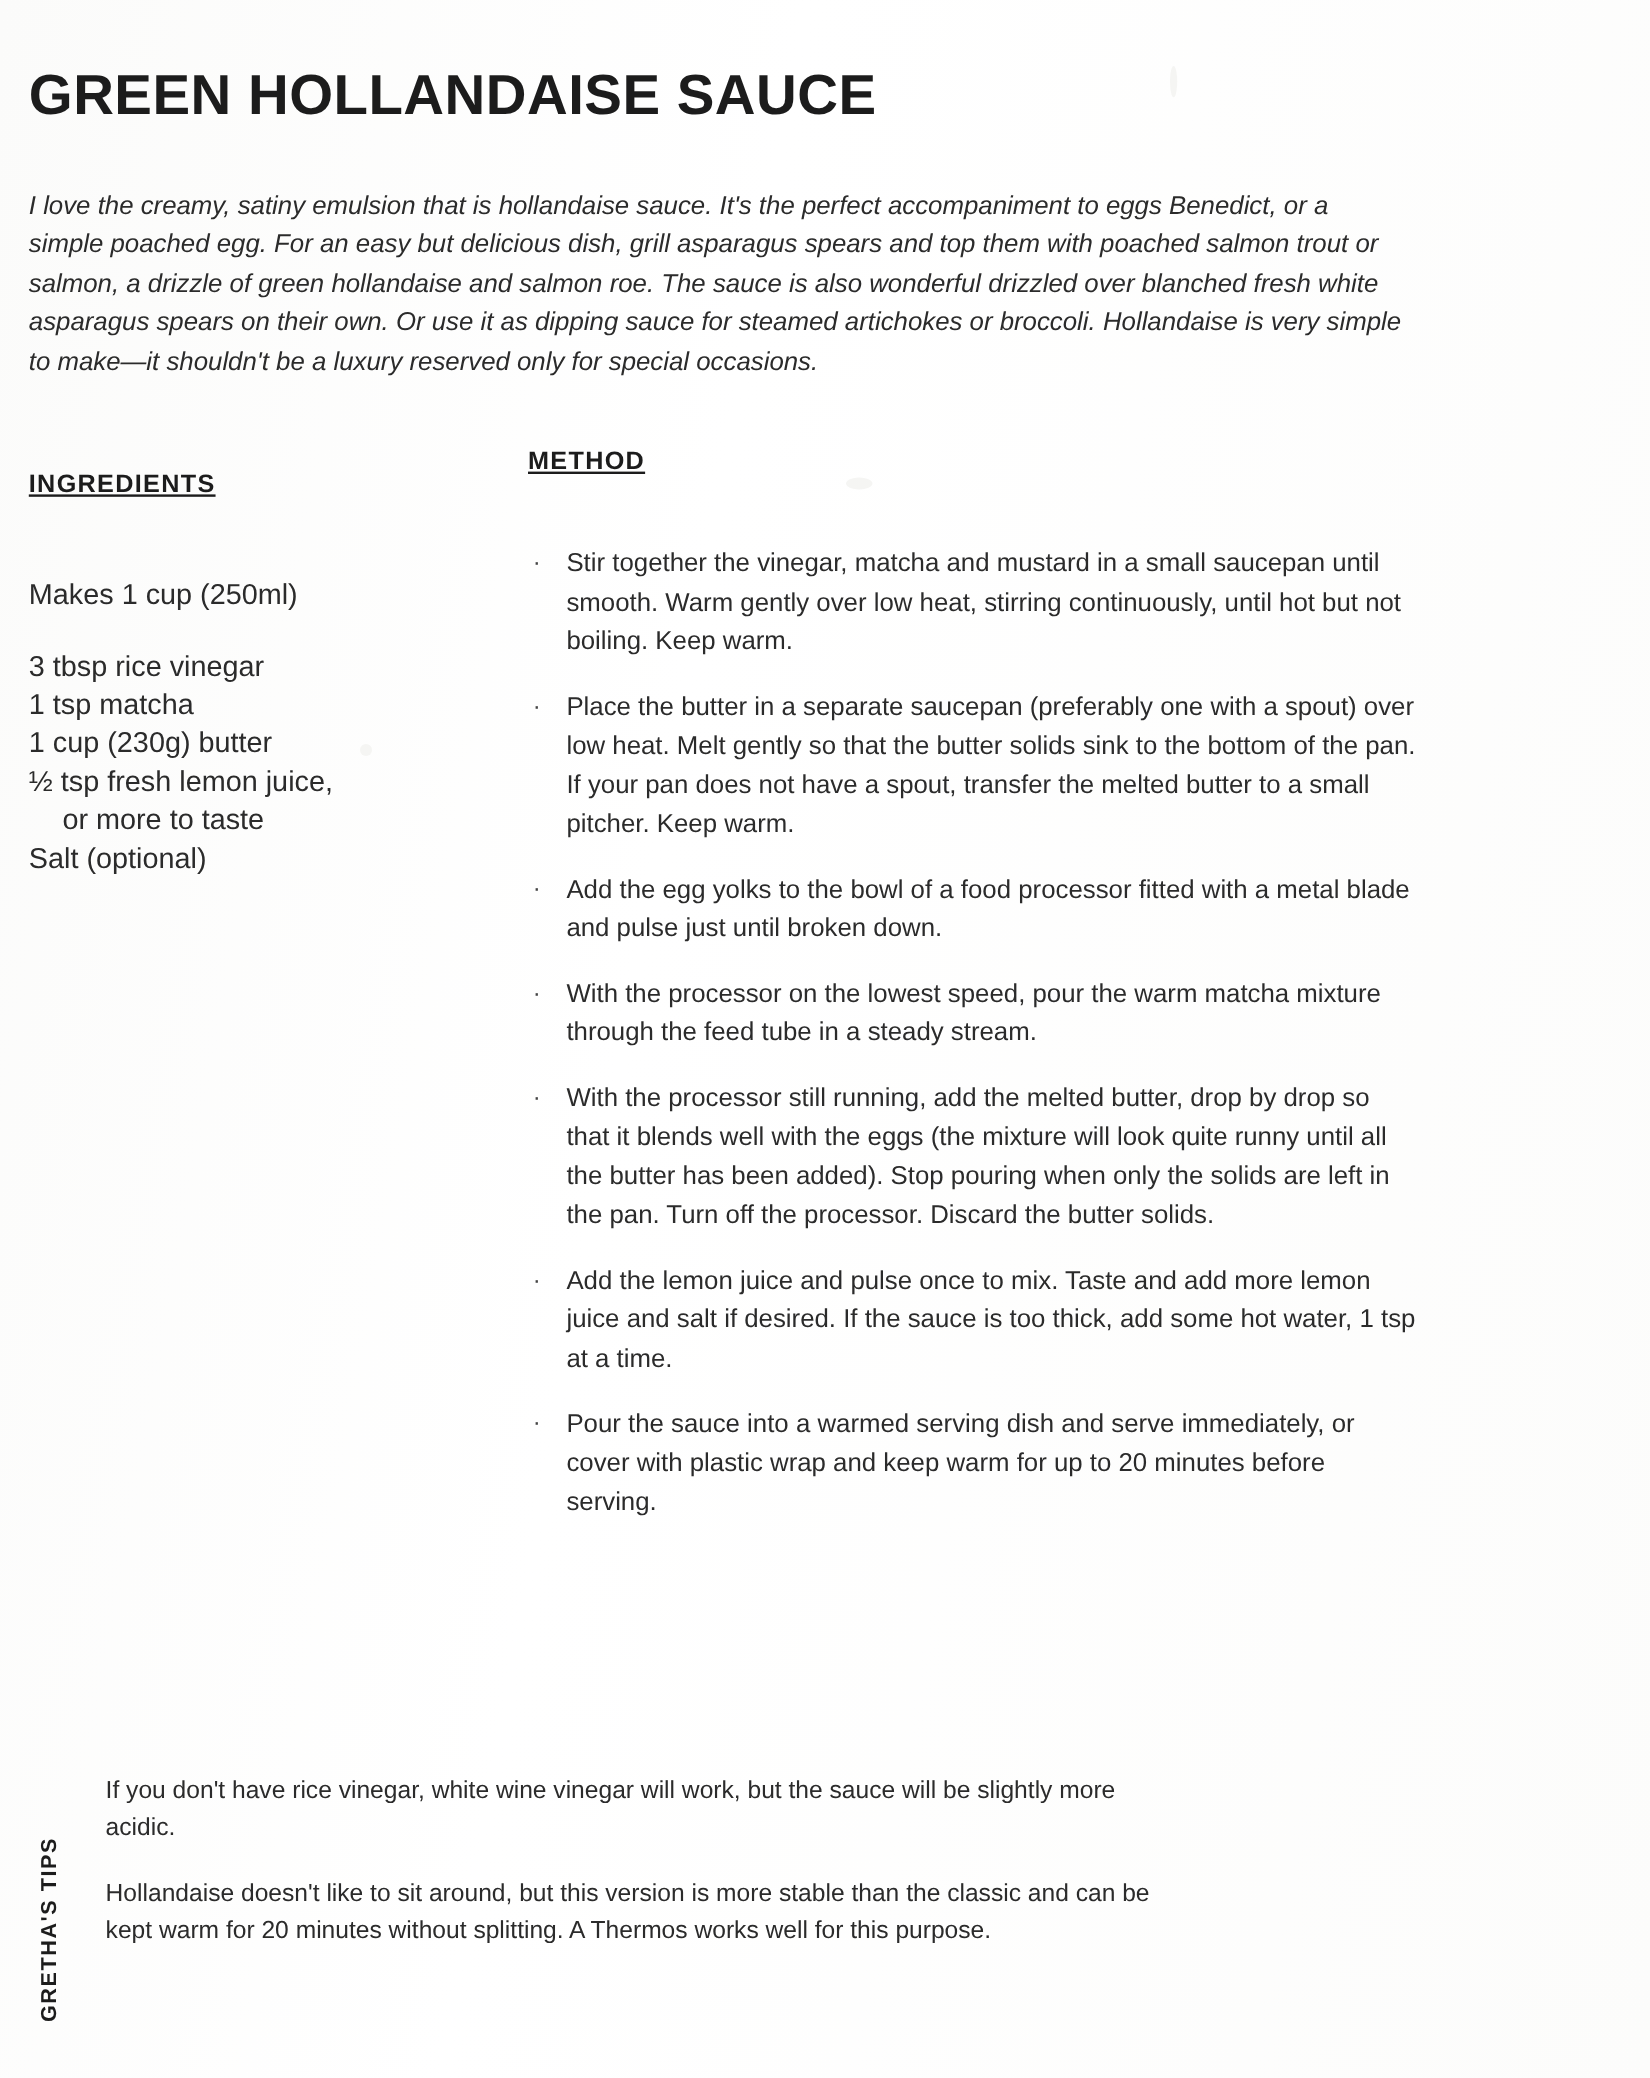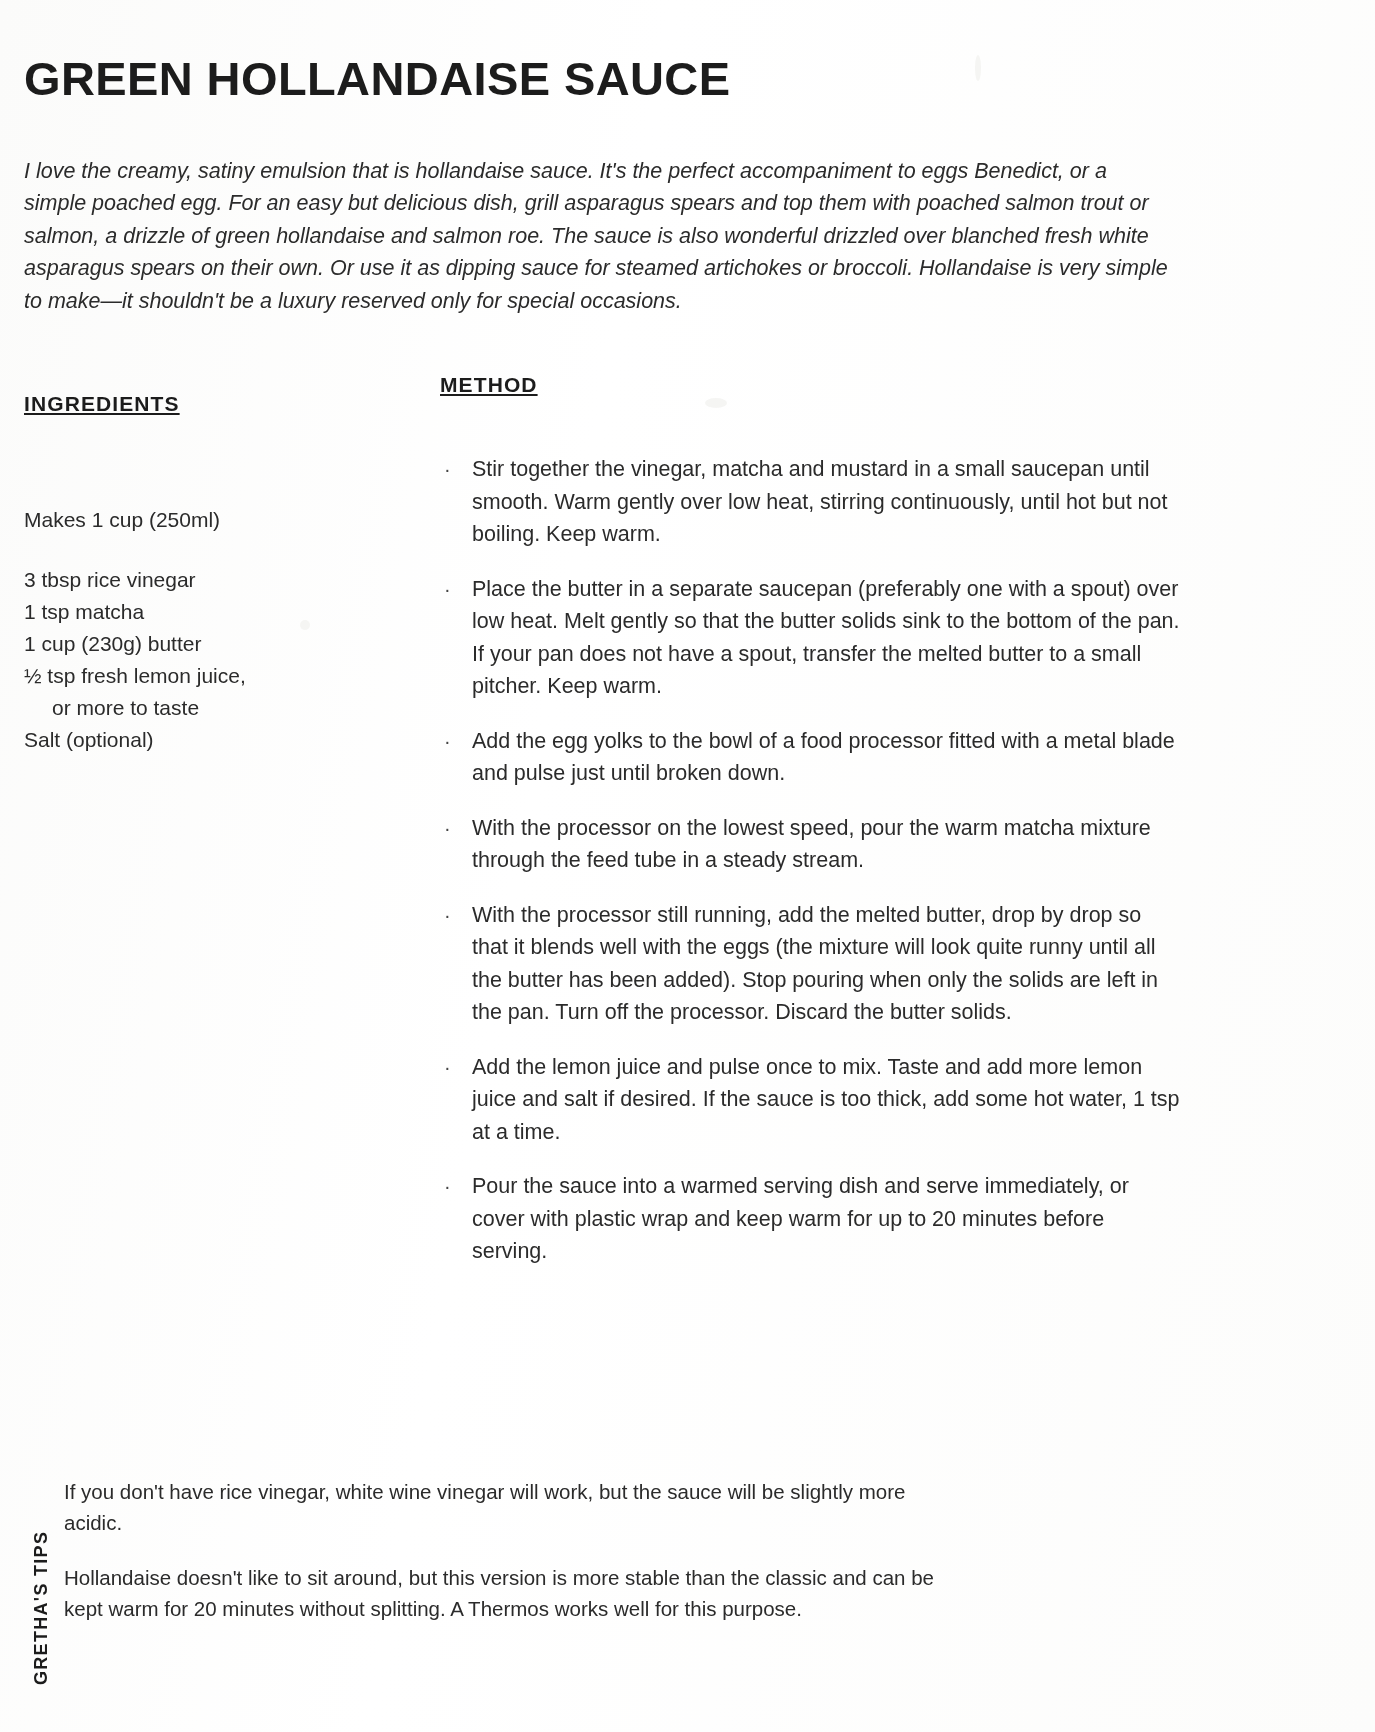--- a/index.html
+++ b/index.html
@@ -70,22 +70,22 @@
     width: 380px;
   }
   .method-col {
     position: absolute;
     left: 440px;
     top: 373px;
     width: 740px;
   }
 
   .ing-list {
-    margin-top: 88px;
-    font-size: 21px;
+    margin-top: 64px;
+    font-size: 24px;
     line-height: 32px;
     color: #2b2b2b;
   }
   .ing-makes {
     margin-bottom: 28px;
   }
   .ing-line {
     white-space: pre-wrap;
   }
   .ing-line.indented {
@@ -132,21 +132,21 @@
     font-size: 18px;
     font-weight: bold;
     letter-spacing: 1.3px;
     color: #1c1c1c;
     text-align: right;
     display: flex;
     align-items: flex-end;
     justify-content: flex-start;
   }
   .tips-body {
-    margin-left: 42px;
+    margin-left: 66px;
     width: 900px;
   }
   .tip {
     font-size: 20.5px;
     line-height: 31px;
     color: #2b2b2b;
     margin-bottom: 24px;
   }
   .faint-mark {
     position: absolute;

